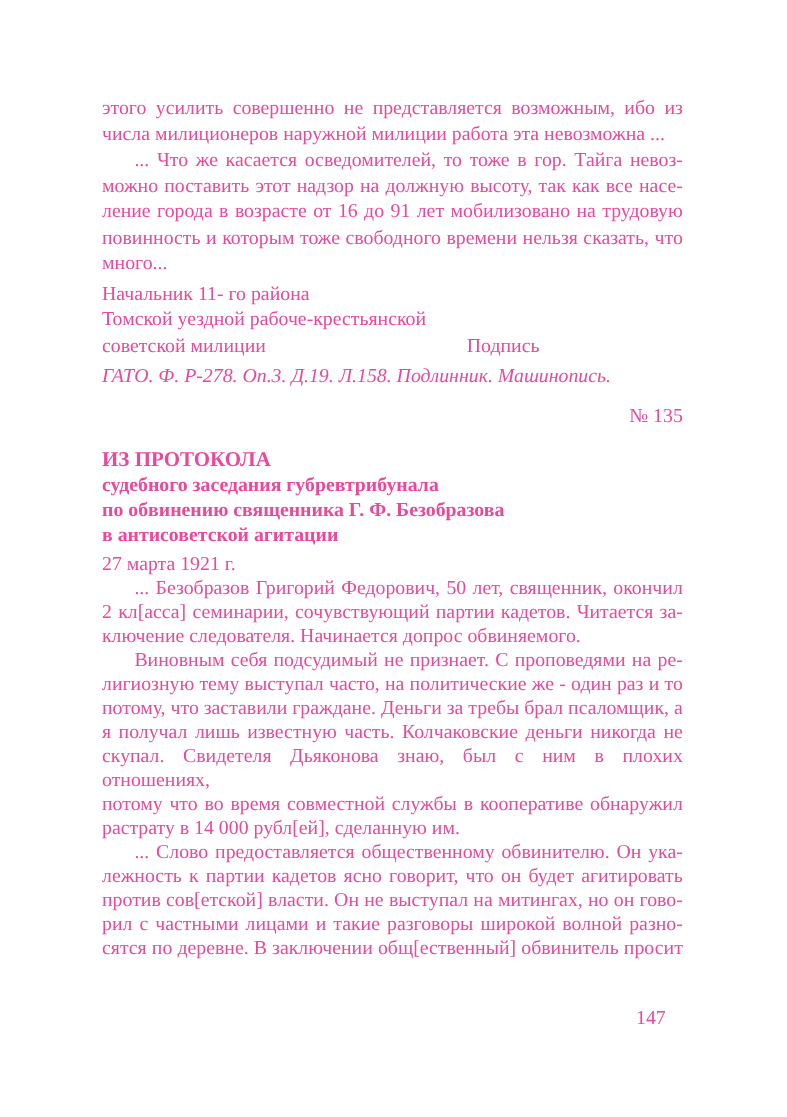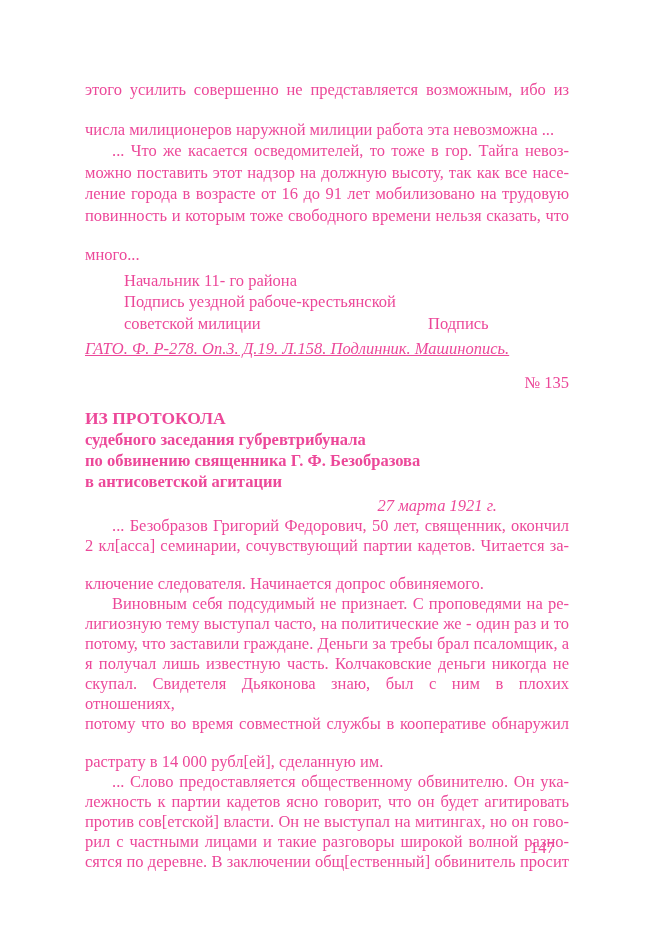--- a/index.html
+++ b/index.html
@@ -18,52 +18,50 @@
     position: absolute;
     left: 85px;
     top: 79px;
     width: 484px;
     font-size: 16.5px;
     line-height: 21.5px;
   }
   .para { margin: 0; }
   
   .jl { text-align: justify; text-align-last: justify; }
-  .jl.last { text-align: left; text-align-last: left; margin-top: 18px; }
+  .jl.last { text-align: left; text-align-last: left; }
   .ind { text-indent: 27px; }
 
-  .sig { margin-top: 4px; margin-left: 39px; }
+  .sig { margin-top: 4px; }
   .sig-row { display: flex; gap: 46px; }
   .sig-name { display: inline-block; width: 258px; }
 
   .archive {
     margin-top: 4px;
     font-style: italic;
-    text-decoration: underline;
   }
 
   .doc-number {
     margin-top: 12px;
     text-align: right;
     font-weight: normal;
     line-height: 21px;
   }
   .doc-title {
     margin-top: 15px;
     text-align: left;
     font-weight: bold;
     line-height: 21px;
   }
   .doc-title .t-main { font-size: 17.5px; }
   .doc-date {
     margin-top: 4px;
-    text-align: right;
+    text-align: left;
     padding-right: 72px;
     line-height: 20px;
-    font-style: italic;
   }
   .doc-body .para { line-height: 20px; }
 
   .page-number {
     position: absolute;
     left: 530px;
     top: 838px;
     font-size: 16.5px;
   }
 </style>
@@ -81,21 +79,21 @@
       <p class="para">
         <span class="jl ind" style="display:block">... Что же касается осведомителей, то тоже в гор. Тайга невоз-</span>
         <span class="jl" style="display:block">можно поставить этот надзор на должную высоту, так как все насе-</span>
         <span class="jl" style="display:block">ление города в возрасте от 16 до 91 лет мобилизовано на трудовую</span>
         <span class="jl" style="display:block">повинность и которым тоже свободного времени нельзя сказать, что</span>
         <span class="jl last" style="display:block">много...</span>
       </p>
 
       <div class="sig">
         <div>Начальник 11- го района</div>
-        <div>Подпись уездной рабоче-крестьянской</div>
+        <div>Томской уездной рабоче-крестьянской</div>
         <div class="sig-row">
           <span class="sig-name">советской милиции</span>
           <span>Подпись</span>
         </div>
       </div>
 
       <div class="archive">ГАТО. Ф. Р-278. Оп.3. Д.19. Л.158. Подлинник. Машинопись.</div>
     </section>
 
     <section class="doc-body">

